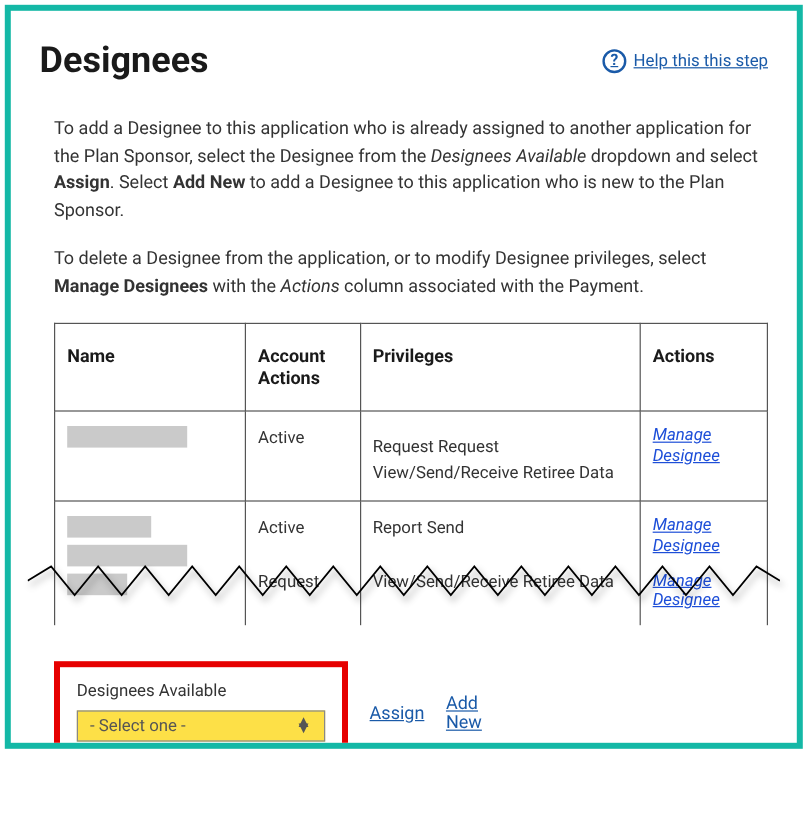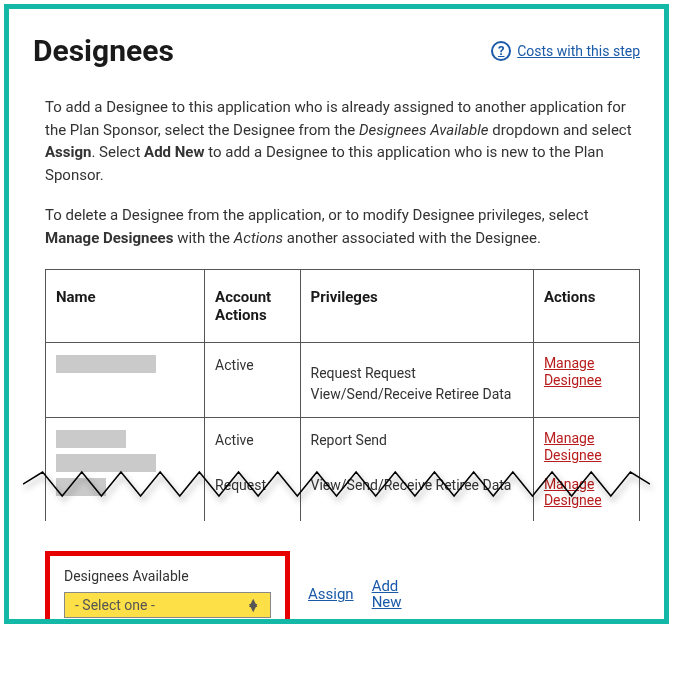--- a/index.html
+++ b/index.html
@@ -94,25 +94,26 @@
     .redacted {
       display: block;
       background: #cacaca;
       height: 18px;
       margin-bottom: 6px;
     }
     .redacted.short { width: 100px; }
     .redacted.shorter { width: 70px; }
     .redacted.shortest { width: 50px; }
     .manage-link {
-      color: #b91c1c;
+      color: #1d4ed8;
       text-decoration: underline;
       display: block;
       cursor: pointer;
       line-height: 1.2;
+      font-style: italic;
     }
     .col-name { width: 150px; }
     .col-status { width: 90px; }
     .col-priv { width: 220px; margin-left: 28px; }
     .col-actions { width: 100px; }
 
     .torn-wrapper {
       position: relative;
     }
     .torn-edge {
@@ -181,30 +182,30 @@
   </style>
 </head>
 <body>
 
 <div class="outer-frame">
 
   <div class="header-row">
     <h1>Designees</h1>
     <a class="help-link">
       <span class="help-icon">?</span>
-      <span> Costs with this step</span>
+      <span> Help this this step</span>
     </a>
   </div>
 
   <p class="intro">
     <span>To add a Designee to this application who is already assigned to another application for the Plan Sponsor, select the Designee from the </span><em>Designees Available</em><span> dropdown and select </span><strong>Assign</strong><span>. Select </span><strong>Add New</strong><span> to add a Designee to this application who is new to the Plan Sponsor.</span>
   </p>
 
   <p class="intro">
-    <span>To delete a Designee from the application, or to modify Designee privileges, select </span><strong>Manage Designees</strong><span> with the </span><em>Actions</em><span> another associated with the Designee.</span>
+    <span>To delete a Designee from the application, or to modify Designee privileges, select </span><strong>Manage Designees</strong><span> with the </span><em>Actions</em><span> column associated with the Payment.</span>
   </p>
 
   <div class="torn-wrapper">
     <table class="designees">
       <thead>
         <tr>
           <th class="col-name">Name</th>
           <th class="col-status">Account Actions</th>
           <th class="col-priv">Privileges</th>
           <th class="col-actions">Actions</th>

